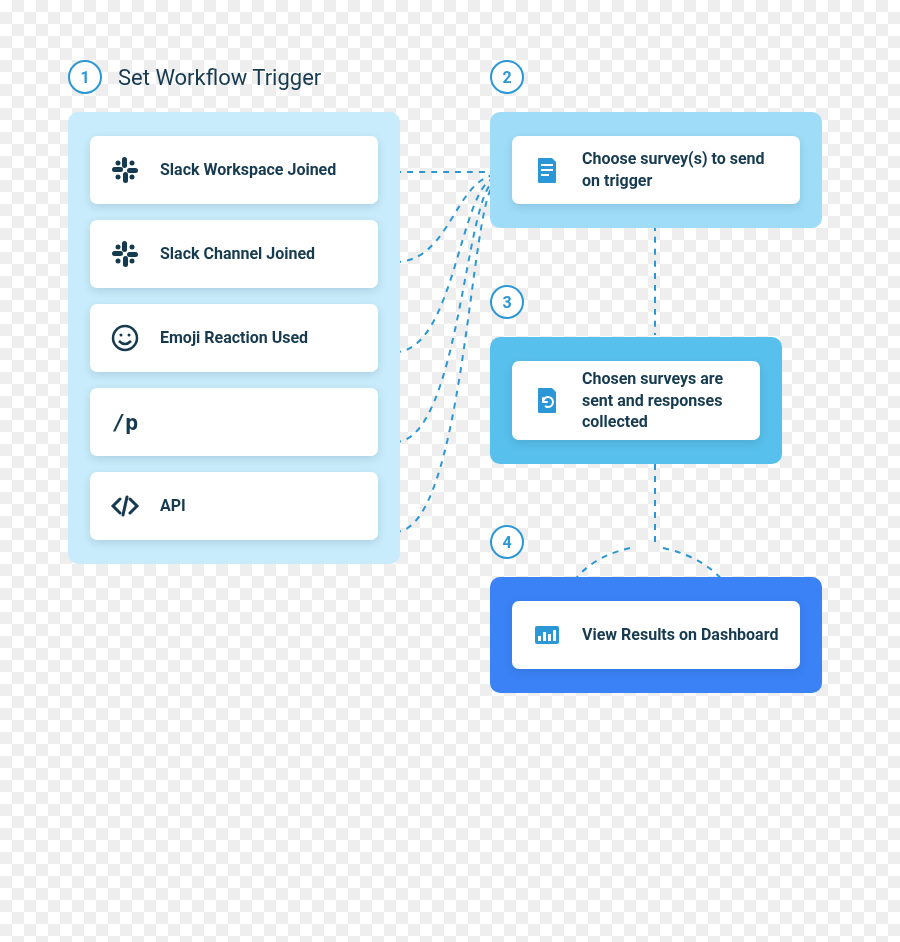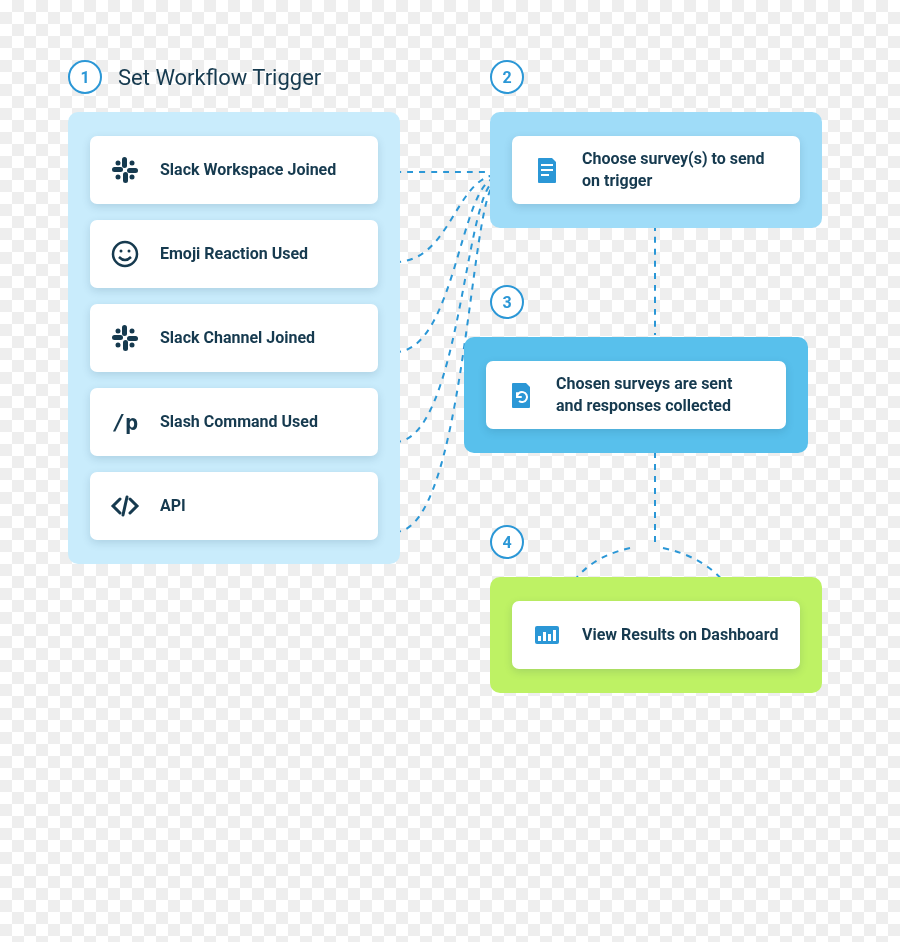--- a/index.html
+++ b/index.html
@@ -20,21 +20,21 @@
   width:34px;height:34px;border-radius:50%;
   background:#fff;border:2px solid #2b97d6;
   color:#2b97d6;font-weight:700;font-size:16px;
   display:flex;align-items:center;justify-content:center;
 }
 .step-title{color:#163a4f;font-weight:400;font-size:22px}
 .panel{position:absolute;border-radius:10px;padding:24px 22px;display:flex;flex-direction:column;gap:16px}
 .p1{background:#c9ecfc}
 .p2{background:#9fdcf8}
 .p3{background:#58c0ec}
-.p4{background:#bef264}
+.p4{background:#3b82f6}
 .card{
   background:#fff;border-radius:7px;
   box-shadow:0 3px 8px rgba(20,60,90,.15);
   padding:7px 18px;display:flex;align-items:center;gap:18px;
   min-height:68px;
 }
 .card-text{color:#163a4f;font-weight:700;font-size:16px;line-height:1.35;max-width:200px}
 .ico{width:34px;height:34px;flex:0 0 34px;display:flex;align-items:center;justify-content:center;color:#163a4f}
 .ico svg{width:30px;height:30px}
 .ico-blue{color:#2b97d6}
@@ -79,47 +79,46 @@
             <circle cx="8" cy="8" r="2.5"></circle>
             <circle cx="22" cy="8" r="2.5"></circle>
             <circle cx="8" cy="22" r="2.5"></circle>
             <circle cx="22" cy="22" r="2.5"></circle>
           </svg>
     </span>
     <span class="card-text">Slack Workspace Joined</span>
   </div>
   <div class="card">
     <span class="ico">
-      <svg viewBox="0 0 30 30" fill="none" stroke="currentColor" stroke-width="2.5">
-            <circle cx="15" cy="15" r="12"></circle>
-            <circle cx="11" cy="12" r="1.5" fill="currentColor" stroke="none"></circle>
-            <circle cx="19" cy="12" r="1.5" fill="currentColor" stroke="none"></circle>
-            <path d="M9 18 Q15 24 21 18"></path>
-          </svg>
-    </span>
-    <span class="card-text">Emoji Reaction Used</span>
-  </div>
-  <div class="card">
-    <span class="ico">
       <svg viewBox="0 0 30 30" fill="currentColor">
             <rect x="12" y="2" width="5" height="11" rx="2.5"></rect>
             <rect x="2" y="12" width="11" height="5" rx="2.5"></rect>
             <rect x="13" y="17" width="5" height="11" rx="2.5"></rect>
             <rect x="17" y="13" width="11" height="5" rx="2.5"></rect>
             <circle cx="8" cy="8" r="2.5"></circle>
             <circle cx="22" cy="8" r="2.5"></circle>
             <circle cx="8" cy="22" r="2.5"></circle>
             <circle cx="22" cy="22" r="2.5"></circle>
           </svg>
     </span>
     <span class="card-text">Slack Channel Joined</span>
   </div>
   <div class="card">
+    <span class="ico">
+      <svg viewBox="0 0 30 30" fill="none" stroke="currentColor" stroke-width="2.5">
+            <circle cx="15" cy="15" r="12"></circle>
+            <circle cx="11" cy="12" r="1.5" fill="currentColor" stroke="none"></circle>
+            <circle cx="19" cy="12" r="1.5" fill="currentColor" stroke="none"></circle>
+            <path d="M9 18 Q15 24 21 18"></path>
+          </svg>
+    </span>
+    <span class="card-text">Emoji Reaction Used</span>
+  </div>
+  <div class="card">
     <span class="ico" style="font-weight:800;font-size:22px;font-family:monospace">/p</span>
-    <span class="card-text">Slash Command Used</span>
   </div>
   <div class="card">
     <span class="ico">
       <svg viewBox="0 0 30 30" fill="none" stroke="currentColor" stroke-width="3" stroke-linecap="round">
             <path d="M10 8 L3 15 L10 22"></path>
             <path d="M20 8 L27 15 L20 22"></path>
             <path d="M17 6 L13 24"></path>
           </svg>
     </span>
     <span class="card-text">API</span>
@@ -143,21 +142,21 @@
     </span>
     <span class="card-text">Choose survey(s) to send on trigger</span>
   </div>
 </div>
 
 <div class="step-header" style="left:490px;top:285px">
   <div class="badge">
         <span>3</span>
       </div>
 </div>
-<div class="panel p3" style="left:464px;top:337px;width:344px">
+<div class="panel p3" style="left:490px;top:337px;width:292px">
   <div class="card">
     <span class="ico ico-blue">
       <svg viewBox="0 0 30 30" fill="currentColor">
             <path d="M7 3 h13 l4 4 v20 a1 1 0 0 1-1 1 H7 a1 1 0 0 1-1-1 V4 a1 1 0 0 1 1-1 z"></path>
             <g fill="none" stroke="#fff" stroke-width="2">
               <path d="M11 17 a5 5 0 1 1 2 4"></path>
               <path d="M11 13 l0 4 l4 0" stroke-linecap="round"></path>
             </g>
           </svg>
     </span>

